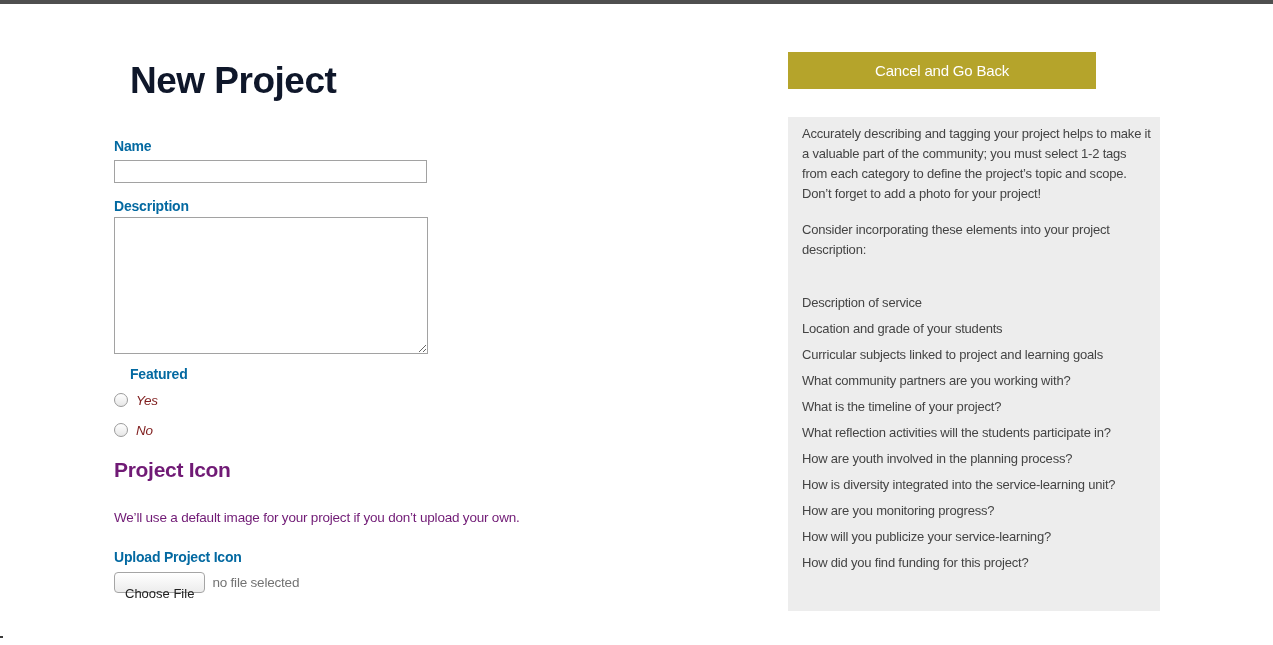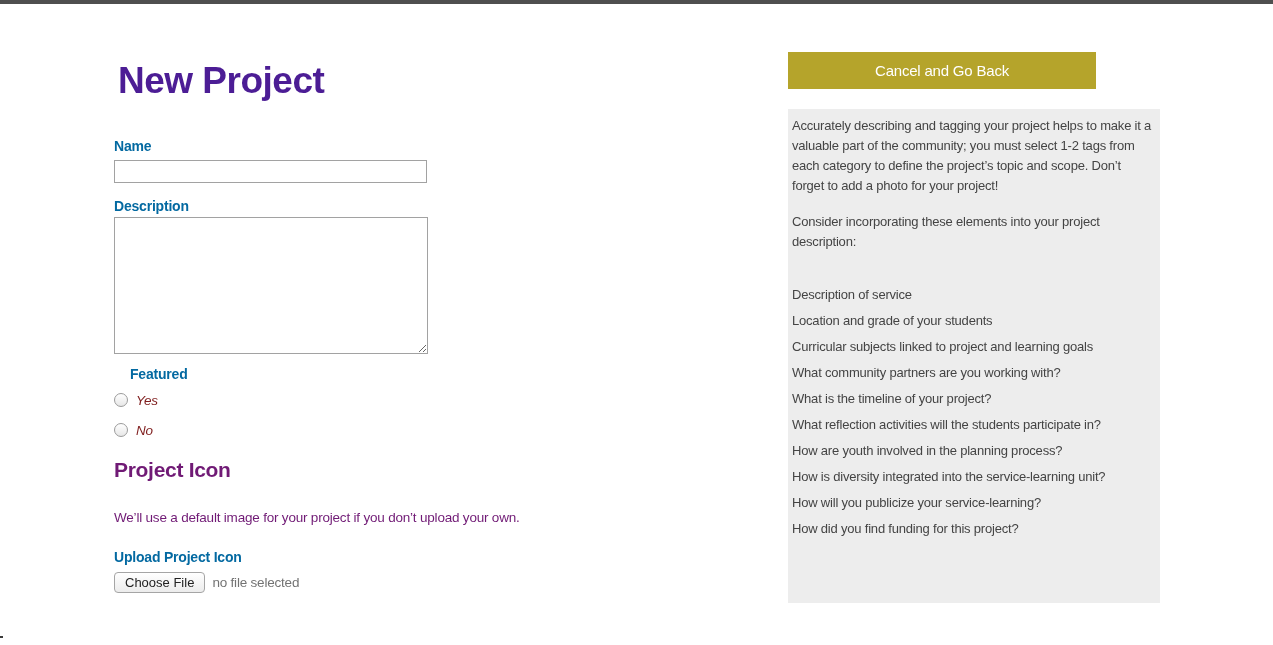--- a/index.html
+++ b/index.html
@@ -25,23 +25,23 @@
     position: absolute; left: 0; top: 636;
     left: 0px; top: 636px;
     width: 3px; height: 2px;
     background: #3a3a3a;
   }
 
   
   .form-col { position: absolute; left: 114px; top: 0; width: 560px; }
 
   .page-title {
-    position: absolute; left: 4px; top: 60px;
+    position: absolute; left: 16px; top: 60px;
     font-size: 37px; font-weight: bold; letter-spacing: -0.5px;
-    color: #4c1d95; white-space: nowrap;
+    color: #0f172a; white-space: nowrap;
   }
 
   .field-label {
     position: absolute; left: 0;
     font-size: 14px; font-weight: bold; color: #0369a1;
     white-space: nowrap;
   }
   .lbl-name { top: 138px; }
   .lbl-desc { top: 198px; }
   .lbl-featured { top: 366px; margin-left: 16px; }
@@ -95,44 +95,44 @@
 
   .file-row {
     position: absolute; left: 0; top: 572px;
     display: flex; align-items: center;
   }
   .choose-file-btn {
     font-family: "Liberation Sans", sans-serif;
     font-size: 13px; color: #222;
     border: 1px solid #a5a5a5; border-radius: 4px;
     background: linear-gradient(#ffffff, #ececec);
-    padding: 2px 10px 3px 10px; height: 21px;
+    padding: 13px 10px 3px 10px; height: 21px;
     cursor: pointer; white-space: nowrap;
   }
   .file-status {
     font-size: 13.5px; color: #737373; margin-left: 7px; white-space: nowrap;
   }
 
   
   .sidebar { position: absolute; left: 788px; top: 0; width: 372px; }
 
   .cancel-btn {
     position: absolute; left: 0; top: 52px;
     width: 308px; height: 37px;
     background: #b5a42b;
     color: #ffffff; font-size: 15px;
     text-align: center; line-height: 37px;
     cursor: pointer; white-space: nowrap;
   }
 
   .help-panel {
-    position: absolute; left: 0; top: 109px;
+    position: absolute; left: 0; top: 117px;
     width: 372px; height: 494px;
     background: #ededed;
-    padding: 7px 6px 0 4px;
+    padding: 7px 6px 0 14px;
     overflow: hidden;
     font-size: 13px; color: #444; line-height: 20px;
   }
   .help-panel p { margin: 0 0 16px 0; }
   .help-list { margin-top: 30px; }
   .help-item { line-height: 26px; white-space: nowrap; }
 </style>
 </head>
 <body>
 
@@ -182,20 +182,21 @@
     <p>Consider incorporating these elements into your project description:</p>
     <div class="help-list">
       <div class="help-item">Description of service</div>
       <div class="help-item">Location and grade of your students</div>
       <div class="help-item">Curricular subjects linked to project and learning goals</div>
       <div class="help-item">What community partners are you working with?</div>
       <div class="help-item">What is the timeline of your project?</div>
       <div class="help-item">What reflection activities will the students participate in?</div>
       <div class="help-item">How are youth involved in the planning process?</div>
       <div class="help-item">How is diversity integrated into the service-learning unit?</div>
+      <div class="help-item">How are you monitoring progress?</div>
       <div class="help-item">How will you publicize your service-learning?</div>
       <div class="help-item">How did you find funding for this project?</div>
     </div>
   </div>
 
 </aside>
 
 <div class="corner-dot"></div>
 
 </body></html>

